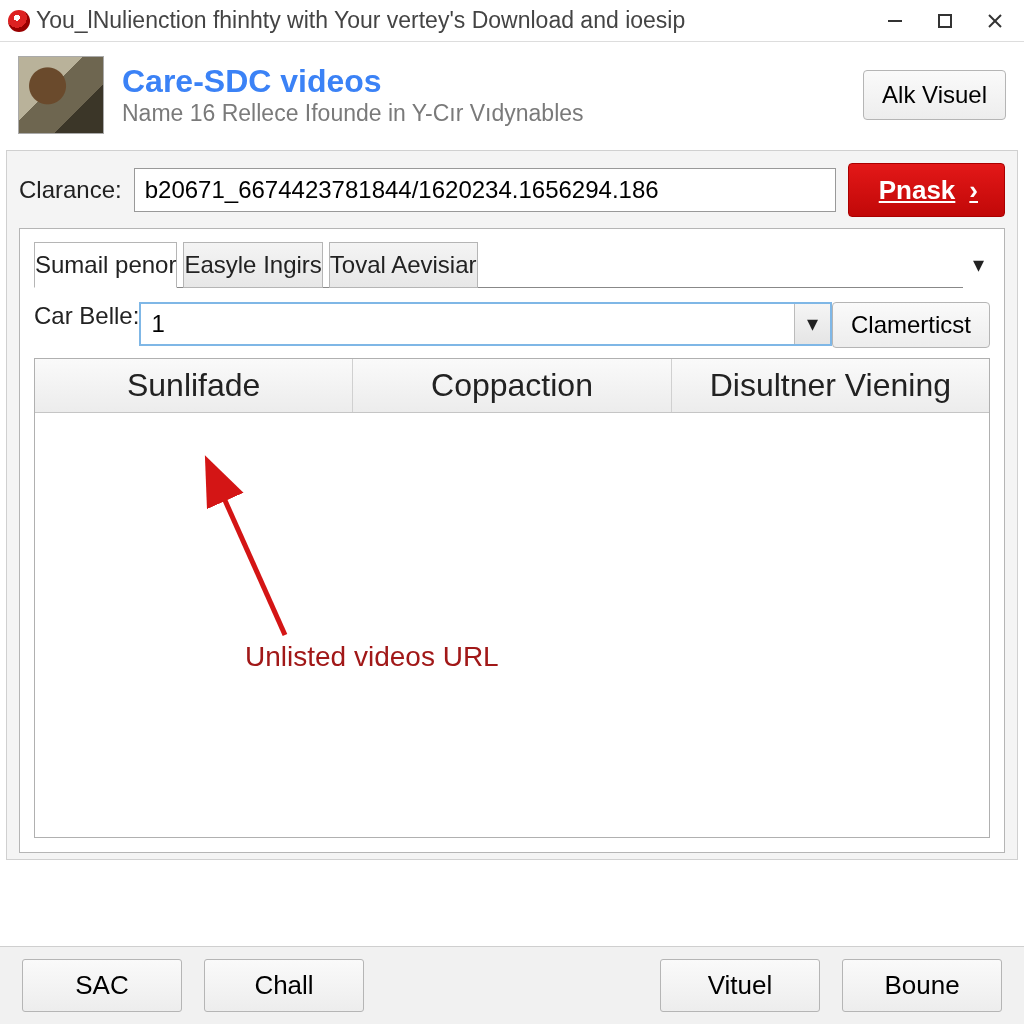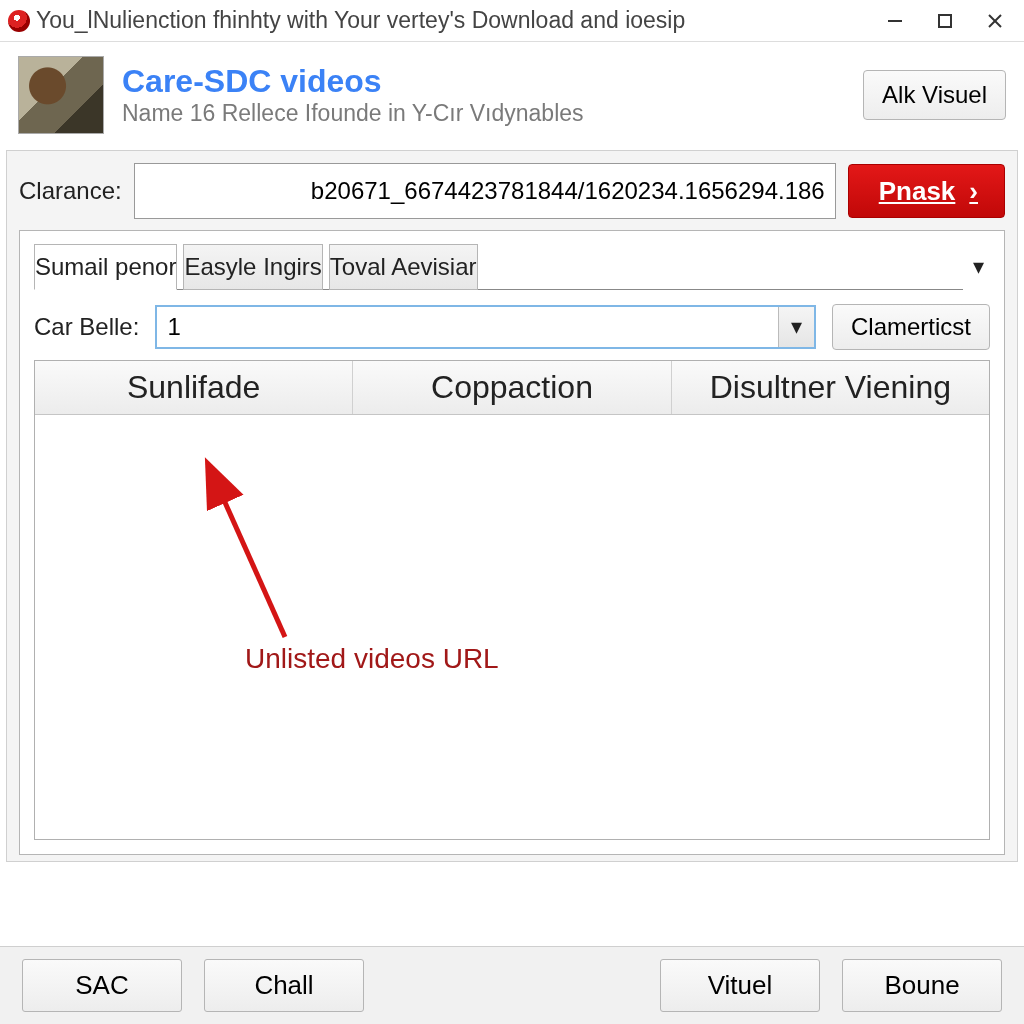--- a/index.html
+++ b/index.html
@@ -61,25 +61,24 @@
   
   .panel {
     margin: 6px 6px 0 6px;
     background: #f4f4f4;
     border: 1px solid #d0d0d0;
     padding: 12px 12px 6px 12px;
   }
   .clar-row { display:flex; align-items:center; gap:12px; margin-bottom:12px; }
   .clar-label { font-size: 24px; }
   .clar-input {
-    flex:1; height:56px;
+    flex:1; height:44px;
     border:1px solid #999; background:#fff;
     padding: 20px 10px; font-size:24px;
     font-family: inherit;
-    text-align: right;
   }
   .pnask-btn {
     height: 54px; padding: 0 26px 0 30px;
     background: linear-gradient(#e31818,#c10808);
     color:#fff; font-weight:700; font-size:26px;
     border:1px solid #a00; border-radius:4px;
     display:flex; align-items:center; gap:14px;
     cursor:pointer;
     text-decoration:underline;
   }
@@ -118,21 +117,21 @@
     background:linear-gradient(#f4f4f4,#e7e7e7);
     font-size:24px;
     cursor:pointer;
     position:relative; top:1px;
     border-bottom:1px solid #b5b5b5;
   }
   .sub-tab.active { background:#fff; border-bottom:1px solid #fff; }
   .sub-caret { font-size:22px; padding:0 6px 0 10px; cursor:pointer; }
 
   .carbelle-row {
-    display:flex; align-items:center; gap:16px;
+    display:flex; align-items:flex-start; gap:0;
     margin-top:14px;
   }
   .carbelle-label { font-size:24px; }
   .carbelle-select {
     flex:1; display:flex; align-items:center;
     border:2px solid #7fb7e6;
     height:44px;
   }
   .carbelle-select input {
     flex:1; border:none; outline:none;

